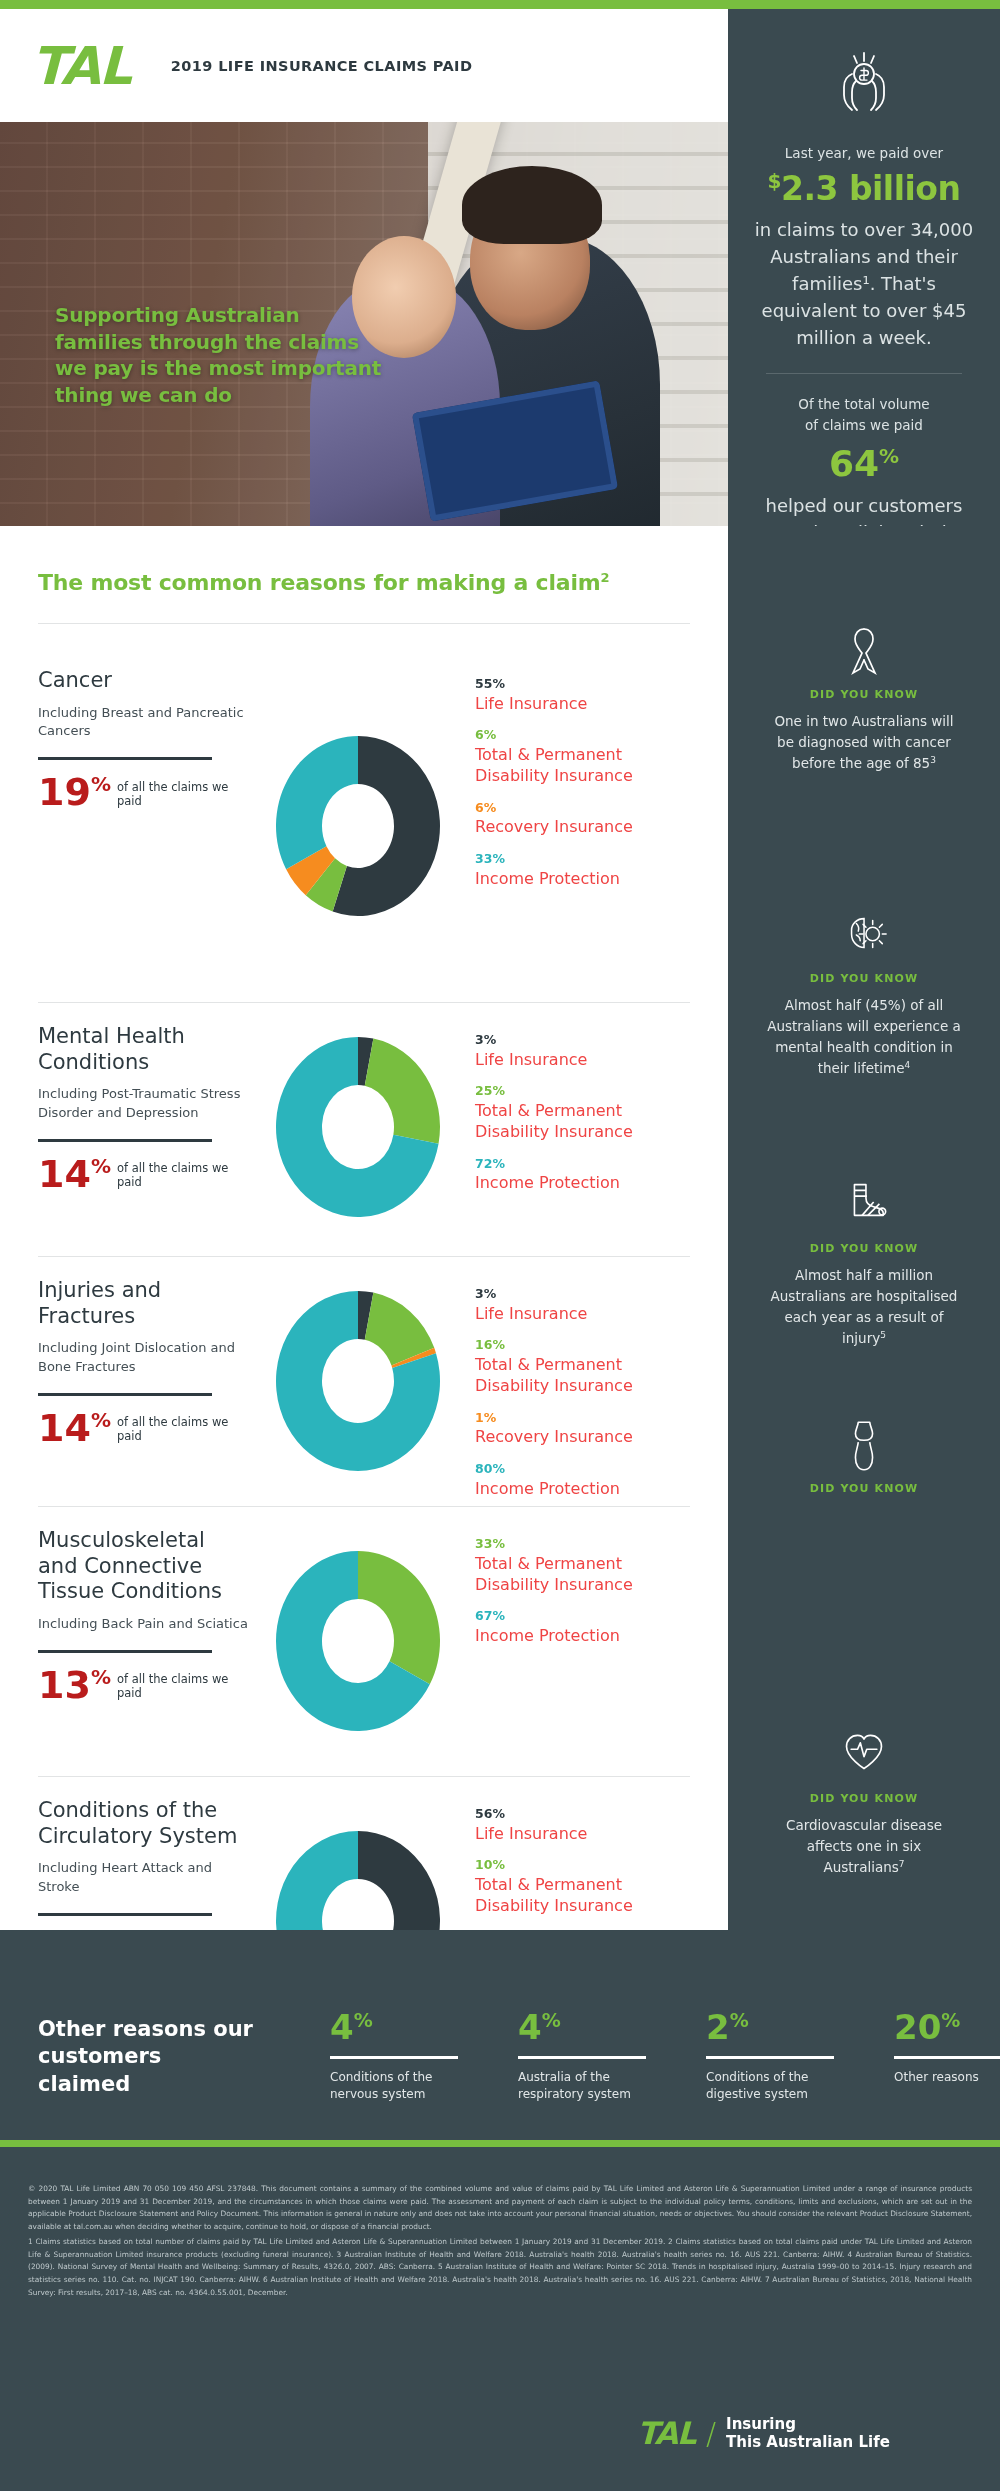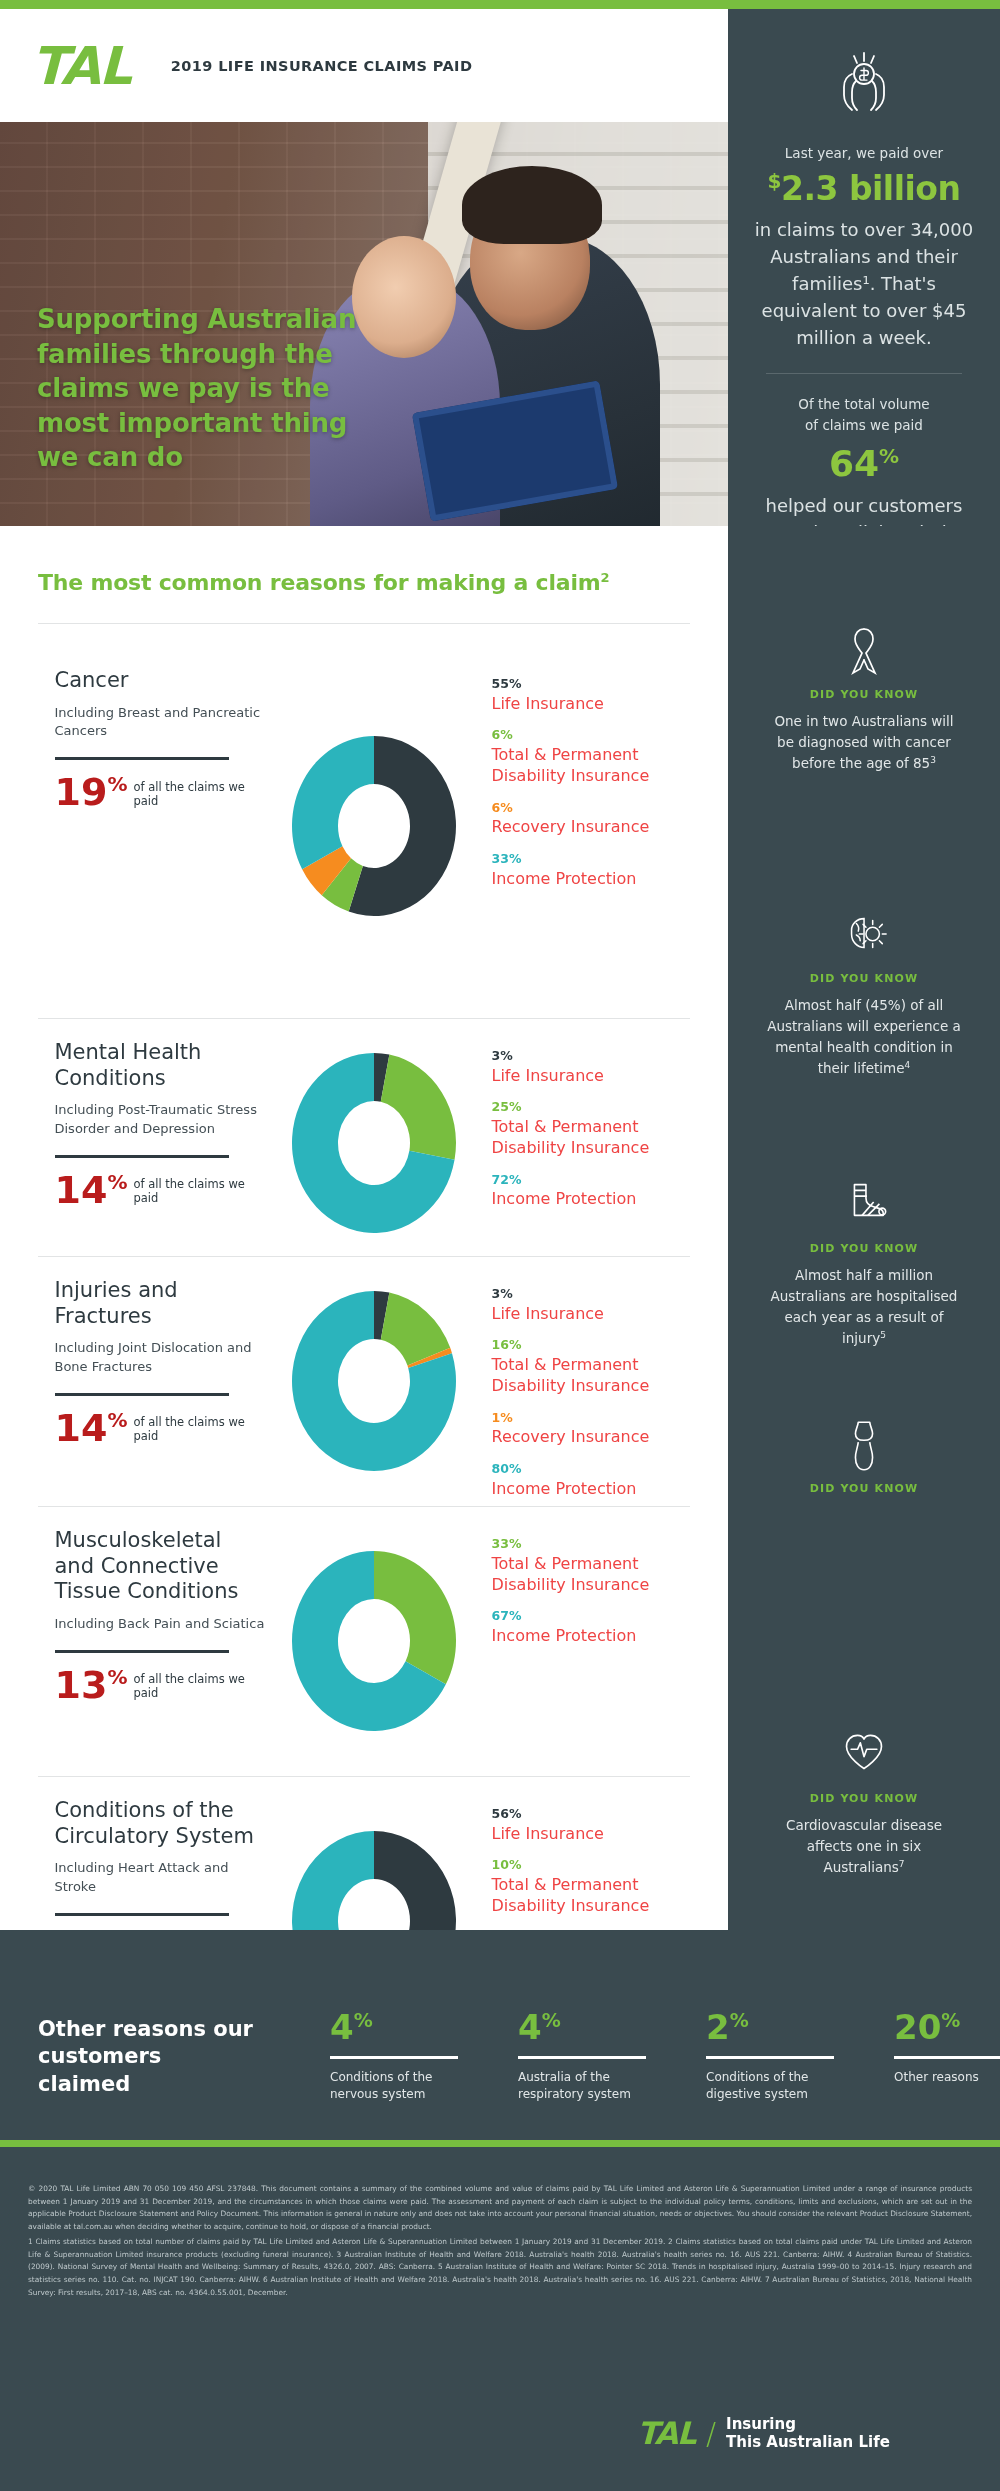--- a/index.html
+++ b/index.html
@@ -106,24 +106,24 @@
     background: linear-gradient(180deg,#8c5b35 0%, #6f462a 100%);
     z-index:-1;
   }
   .hero .tablet {
     position:absolute; bottom:20px; left:420px; width:190px; height:110px;
     background:#1c3a6e; transform: rotate(-10deg); border-radius:5px;
     box-shadow: inset 0 0 0 6px #2b4f8c;
   }
   .hero-text {
     position: absolute;
-    top: 180px; left: 37px;
+    top: 180px; left: 55px;
     width: 330px;
     color: #78BE3F;
-    font-size: 26px;
+    font-size: 20px;
     font-weight: 900;
     line-height: 1.33;
     letter-spacing: -0.2px;
     text-shadow: 0 1px 4px rgba(0,0,0,.35);
     z-index: 5;
   }
 
   
   .rail-top {
     position: absolute;
@@ -171,21 +171,20 @@
   .section-title .sup { font-size: 13px; vertical-align: super; }
   .title-rule {
     position:absolute; top: 97px; left: 38px;
     width: 652px; height: 1px; background:#E2E4E5;
   }
 
   
   .reason-row {
     position: absolute; left: 0; width: 728px;
     display: flex;
-    justify-content: center;
   }
   .row-rule {
     position: absolute; left: 38px; width: 652px; height: 1px;
     background:#E2E4E5;
   }
   .col-left { width: 250px; padding-left: 38px; padding-top: 22px; }
   .reason-name {
     font-size: 21px; color: #2E3A40; line-height: 1.22; font-weight: 400;
   }
   .reason-sub {
@@ -373,21 +372,21 @@
             <div class="legend-item">
         <div class="legend-val" style="color:#F68C1F">6%</div>
         <div class="legend-lab">Recovery Insurance</div>
       </div>
             <div class="legend-item">
         <div class="legend-val" style="color:#2BB4BC">33%</div>
         <div class="legend-lab">Income Protection</div>
       </div>
           </div>
   </div>
-        <div class="reason-row" style="top: 492px; height: 250px;">
+        <div class="reason-row" style="top: 476px; height: 250px;">
     <div class="row-rule" style="top:0"></div>
     <div class="col-left">
       <div class="reason-name">Mental Health Conditions</div>
       <div class="reason-sub">Including Post-Traumatic Stress Disorder and Depression</div>
       <div class="reason-bar"></div>
       <div class="reason-pct-wrap">
         <div class="reason-pct">14<span class="pct">%</span></div>
         <div class="reason-pct-label">of all the claims we paid</div>
       </div>
     </div>

